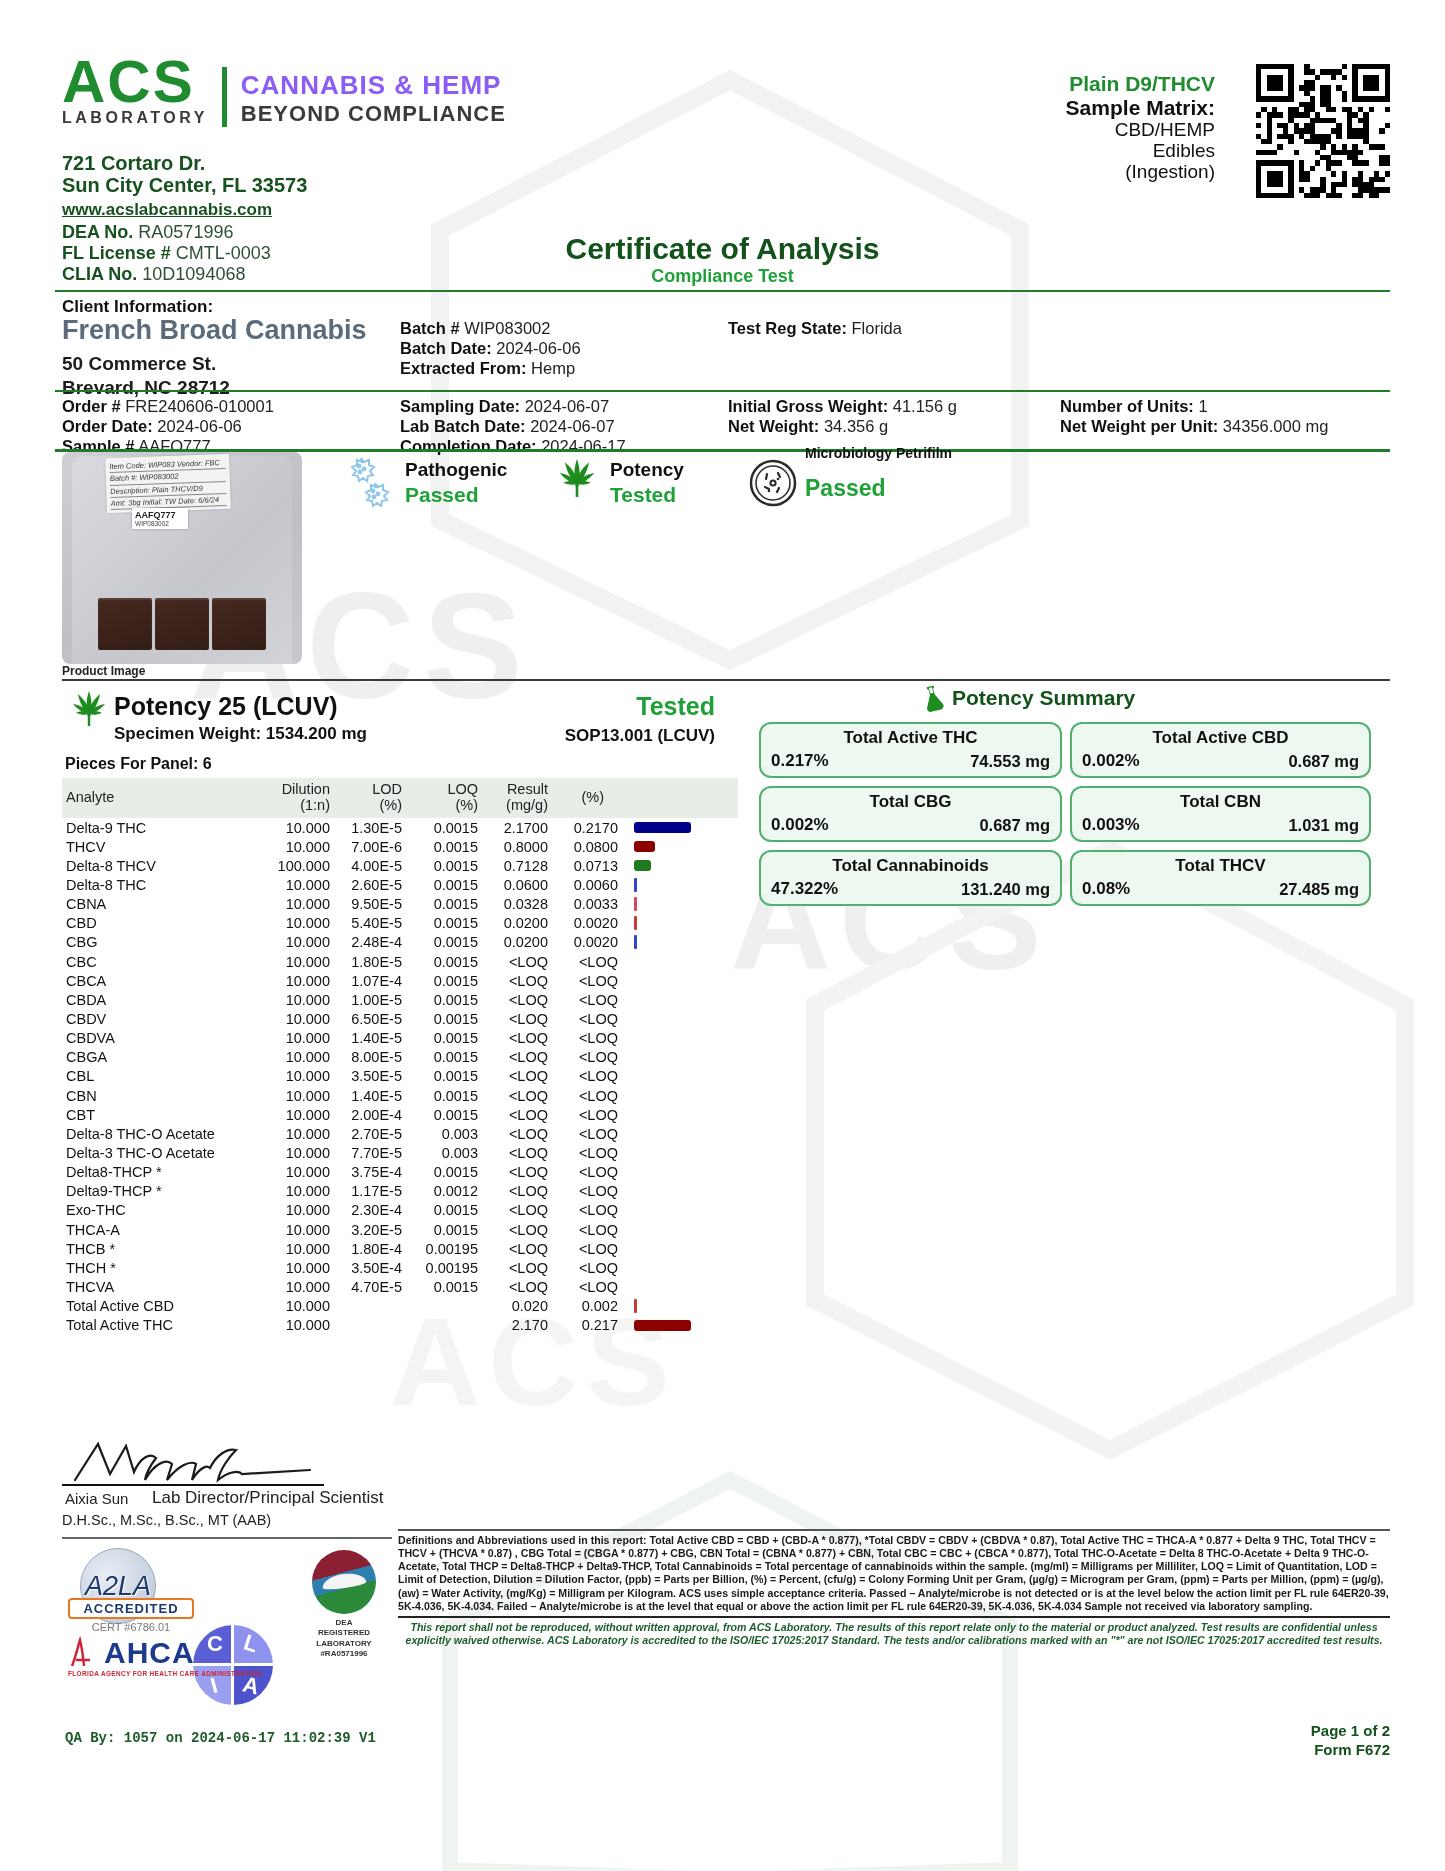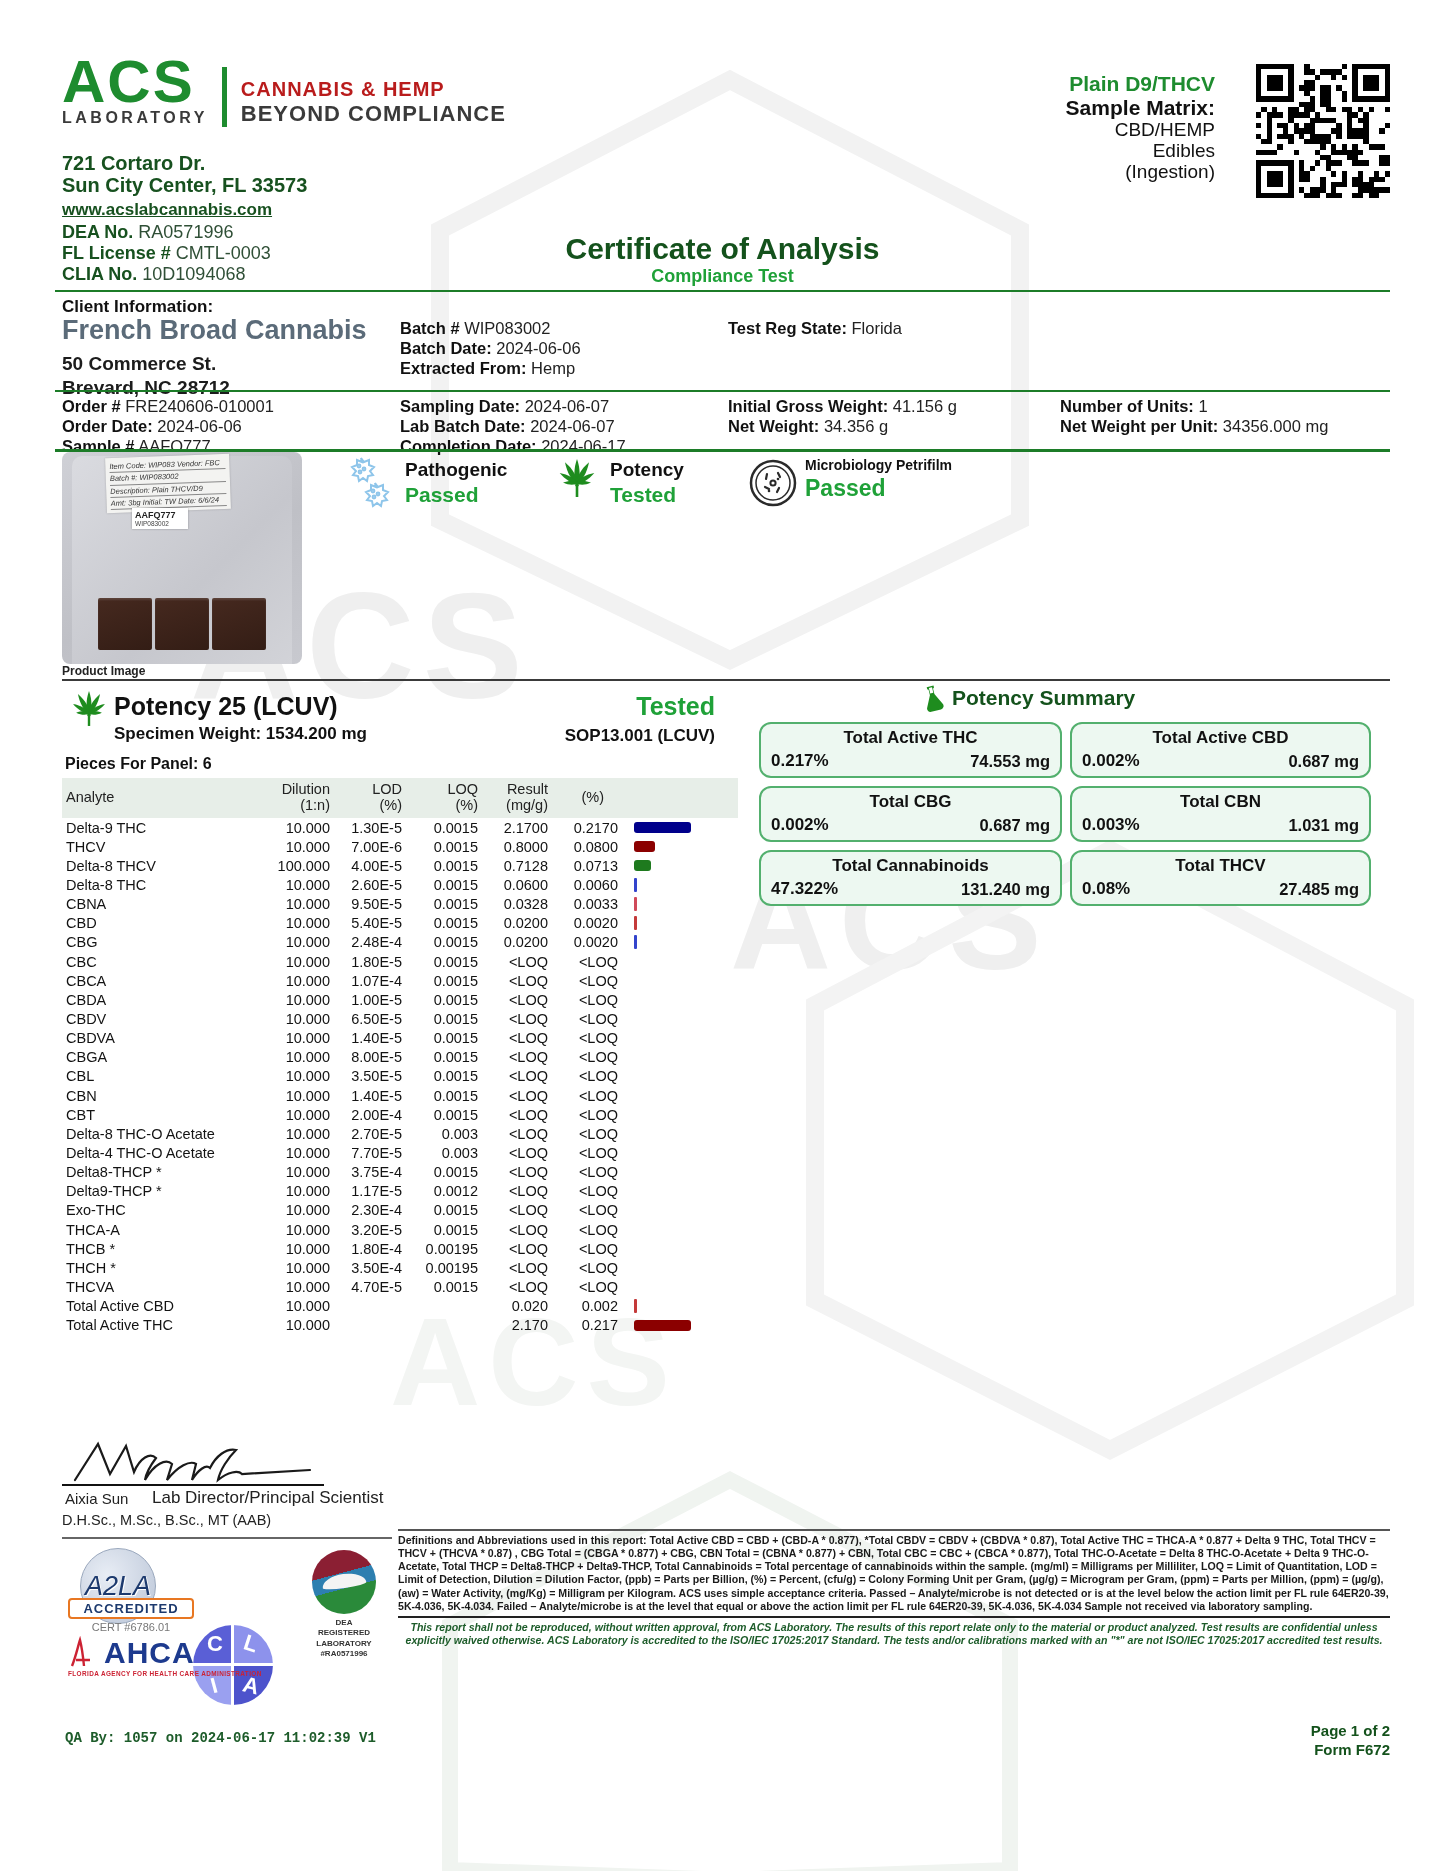--- a/index.html
+++ b/index.html
@@ -7,21 +7,21 @@
   body { font-family:"Liberation Sans", sans-serif; }
   .page { position:relative; width:1445px; height:1871px; background:#fff; overflow:hidden; margin:0 auto; }
   .wm { position:absolute; z-index:0; pointer-events:none; }
   .wm-acs { font-weight:bold; color:#efefef; letter-spacing:8px; }
   .z { position:absolute; z-index:2; }
 
   
   .acs-big { font-size:60px; font-weight:bold; color:#1e8c2f; letter-spacing:2px; line-height:0.9; }
   .acs-lab { font-size:16px; font-weight:bold; color:#3a3a3a; letter-spacing:3.5px; }
   .logo-bar { width:5px; height:60px; background:#1e8c2f; }
-  .tag1 { font-size:20px; font-weight:bold; color:#b91c1c; letter-spacing:1px; }
+  .tag1 { font-size:26px; font-weight:bold; color:#8b5cf6; letter-spacing:1px; }
   .tag2 { font-size:22px; font-weight:bold; color:#3a3a3a; letter-spacing:1px; }
   .addr { font-size:20px; font-weight:bold; color:#17511f; line-height:1.12; }
   .site { font-size:17px; font-weight:bold; color:#17511f; text-decoration:underline; }
   .reg-line { font-size:18px; line-height:1.17; color:#2f4f36; }
   .reg-line b { color:#17511f; }
   .sample-name { font-size:21px; font-weight:bold; color:#1e8c2f; }
   .matrix-label { font-size:21px; font-weight:bold; color:#111; }
   .matrix-line { font-size:19px; color:#111; line-height:1.1; }
   .coa-title { font-size:30px; font-weight:bold; color:#14521c; text-align:center; }
   .coa-sub { font-size:18px; font-weight:bold; color:#1fa138; text-align:center; }
@@ -445,21 +445,21 @@
     <g stroke="#2a2a2a" stroke-width="2.2" stroke-linecap="round" fill="none">
       <path d="M19 16 l-1 5"></path>
         <path d="M30 15 l2 4"></path>
         <path d="M17 29 l4 2"></path>
         <path d="M31 30 l-2 4"></path>
     </g>
     <circle cx="25" cy="25" r="2.6" fill="none" stroke="#2a2a2a" stroke-width="2"></circle>
     <circle cx="30" cy="21" r="1.3" fill="#2a2a2a"></circle>
       <circle cx="21" cy="33" r="1.3" fill="#2a2a2a"></circle>
   </svg>
-  <div class="z badge-label small" style="left:805px; top:457px;">Microbiology Petrifilm</div>
+  <div class="z badge-label small" style="left:805px; top:445px;">Microbiology Petrifilm</div>
   <div class="z status-green big" style="left:805px; top:475px;">Passed</div>
 
   <div class="z prod" style="left:62px; top:452px;">
     <div class="bag"></div>
     <div class="handlabel">
       <div>Item Code: WIP083  Vendor: FBC</div>
       <div>Batch #: WIP083002</div>
       <div>Description: Plain THCV/D9</div>
       <div>Amt: 3bg  Initial: TW  Date: 6/6/24</div>
     </div>
@@ -723,21 +723,21 @@
       <div class="c">Delta-8 THC-O Acetate</div>
       <div class="c">10.000</div>
       <div class="c">2.70E-5</div>
       <div class="c">0.003</div>
       <div class="c">&lt;LOQ</div>
       <div class="c">&lt;LOQ</div>
       <div></div>
       <div></div>
     </div>
         <div class="row">
-      <div class="c">Delta-4 THC-O Acetate</div>
+      <div class="c">Delta-3 THC-O Acetate</div>
       <div class="c">10.000</div>
       <div class="c">7.70E-5</div>
       <div class="c">0.003</div>
       <div class="c">&lt;LOQ</div>
       <div class="c">&lt;LOQ</div>
       <div></div>
       <div></div>
     </div>
         <div class="row">
       <div class="c">Delta8-THCP *</div>

